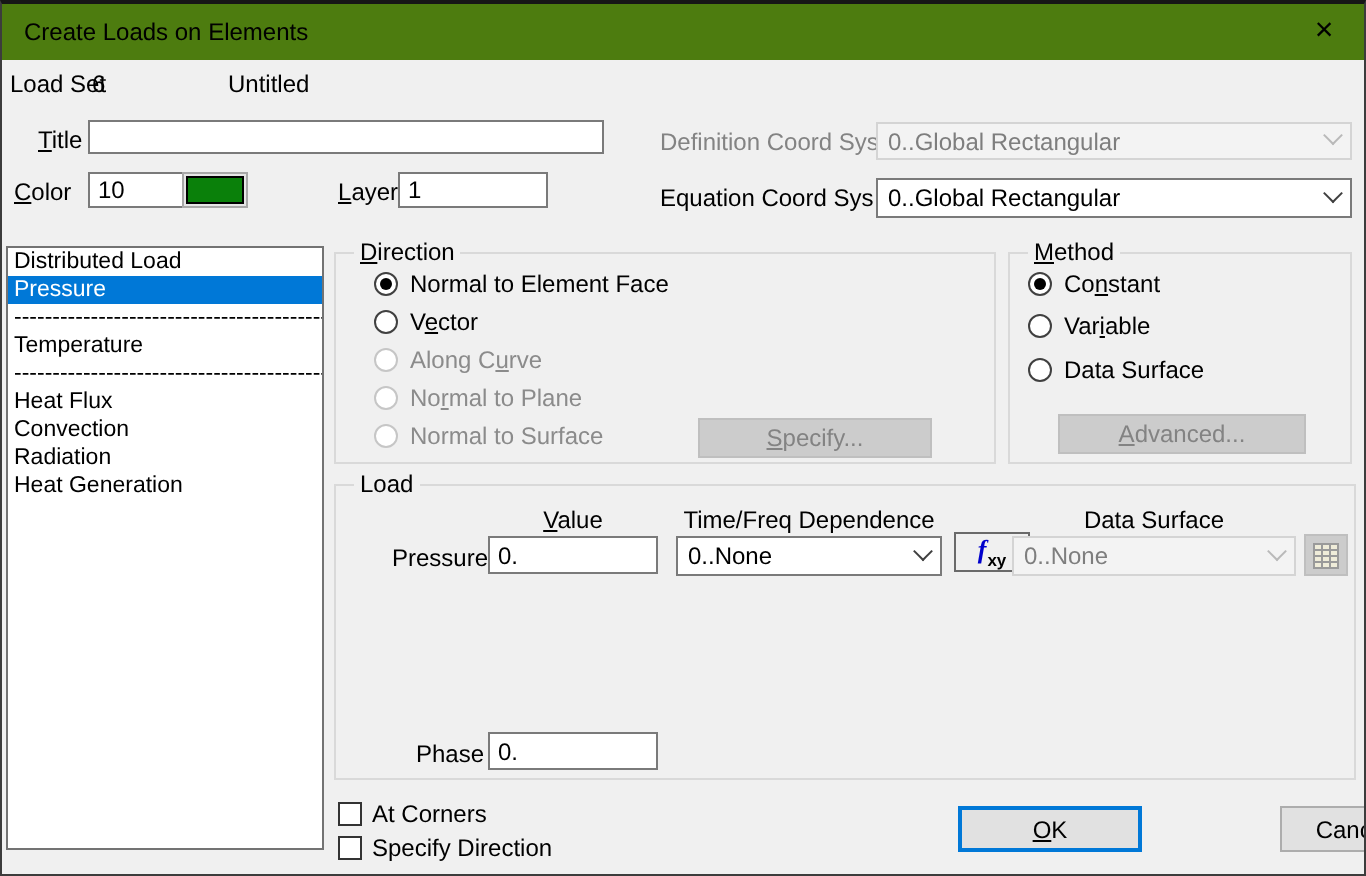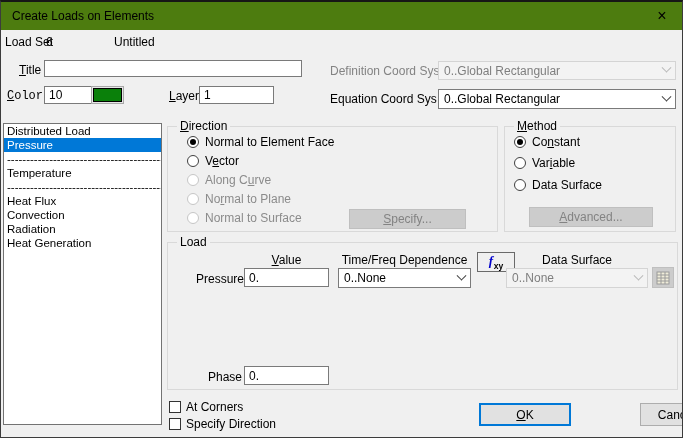--- a/index.html
+++ b/index.html
@@ -96,21 +96,21 @@
 
   <span class="lbl" style="left:18px; top:61px;"><u>T</u>itle</span>
   <div class="tbox" style="left:43px; top:58px; width:258px; height:17px;"></div>
 
   <span class="lbl dis right" style="left:329px; top:62px; width:104px;">Definition Coord Sys</span>
   <div class="combo dis" style="left:437px; top:59px; width:238px; height:19px;">
     <span>0..Global Rectangular</span>
     <span class="chev"></span>
   </div>
 
-  <span class="lbl" style="left:6px; top:87px;font-family:Liberation Mono, monospace;"><u>C</u>olor</span>
+  <span class="lbl" style="left:6px; top:87px;"><u>C</u>olor</span>
   <div class="tbox" style="left:43px; top:84px; width:52px; height:18px;">10</div>
   <div class="swatch-btn" style="left:90px; top:84px; width:33px; height:18px;">
     <div class="swatch-inner" style="background: rgb(10, 128, 10);"></div>
   </div>
   <span class="lbl" style="left:168px; top:87px;"><u>L</u>ayer</span>
   <div class="tbox" style="left:198px; top:84px; width:75px; height:18px;">1</div>
 
   <span class="lbl right" style="left:329px; top:90px; width:104px;">Equation Coord Sys</span>
   <div class="combo" style="left:437px; top:87px; width:238px; height:20px;">
     <span>0..Global Rectangular</span>
@@ -177,21 +177,21 @@
   <span class="colhead" style="left:243px; top:251px; width:85px;"><u>V</u>alue</span>
   <span class="colhead" style="left:337px; top:251px; width:133px;">Time/Freq Dependence</span>
   <span class="colhead" style="left:505px; top:251px; width:142px;">Data Surface</span>
 
   <span class="lbl" style="left:195px; top:270px;">Pressure</span>
   <div class="tbox" style="left:243px; top:266px; width:85px; height:19px;">0.</div>
   <div class="combo" style="left:337px; top:266px; width:133px; height:20px;">
     <span>0..None</span>
     <span class="chev"></span>
   </div>
-  <div class="iconbtn fxy" style="left:476px; top:250px; width:38px; height:20px;">
+  <div class="iconbtn fxy" style="left:476px; top:264px; width:38px; height:20px;">
     <span><i>f</i><sub>xy</sub></span>
   </div>
   <div class="combo dis" style="left:505px; top:266px; width:142px; height:20px;">
     <span>0..None</span>
     <span class="chev"></span>
   </div>
   <div class="iconbtn gridbtn" style="left:651px; top:265px; width:22px; height:21px;">
     <svg width="14" height="14" viewBox="0 0 14 14">
       <rect x="1" y="1" width="12" height="12" fill="#efecd9" stroke="#9a9a9a"></rect>
       <line x1="5" y1="1" x2="5" y2="13" stroke="#9a9a9a"></line>

